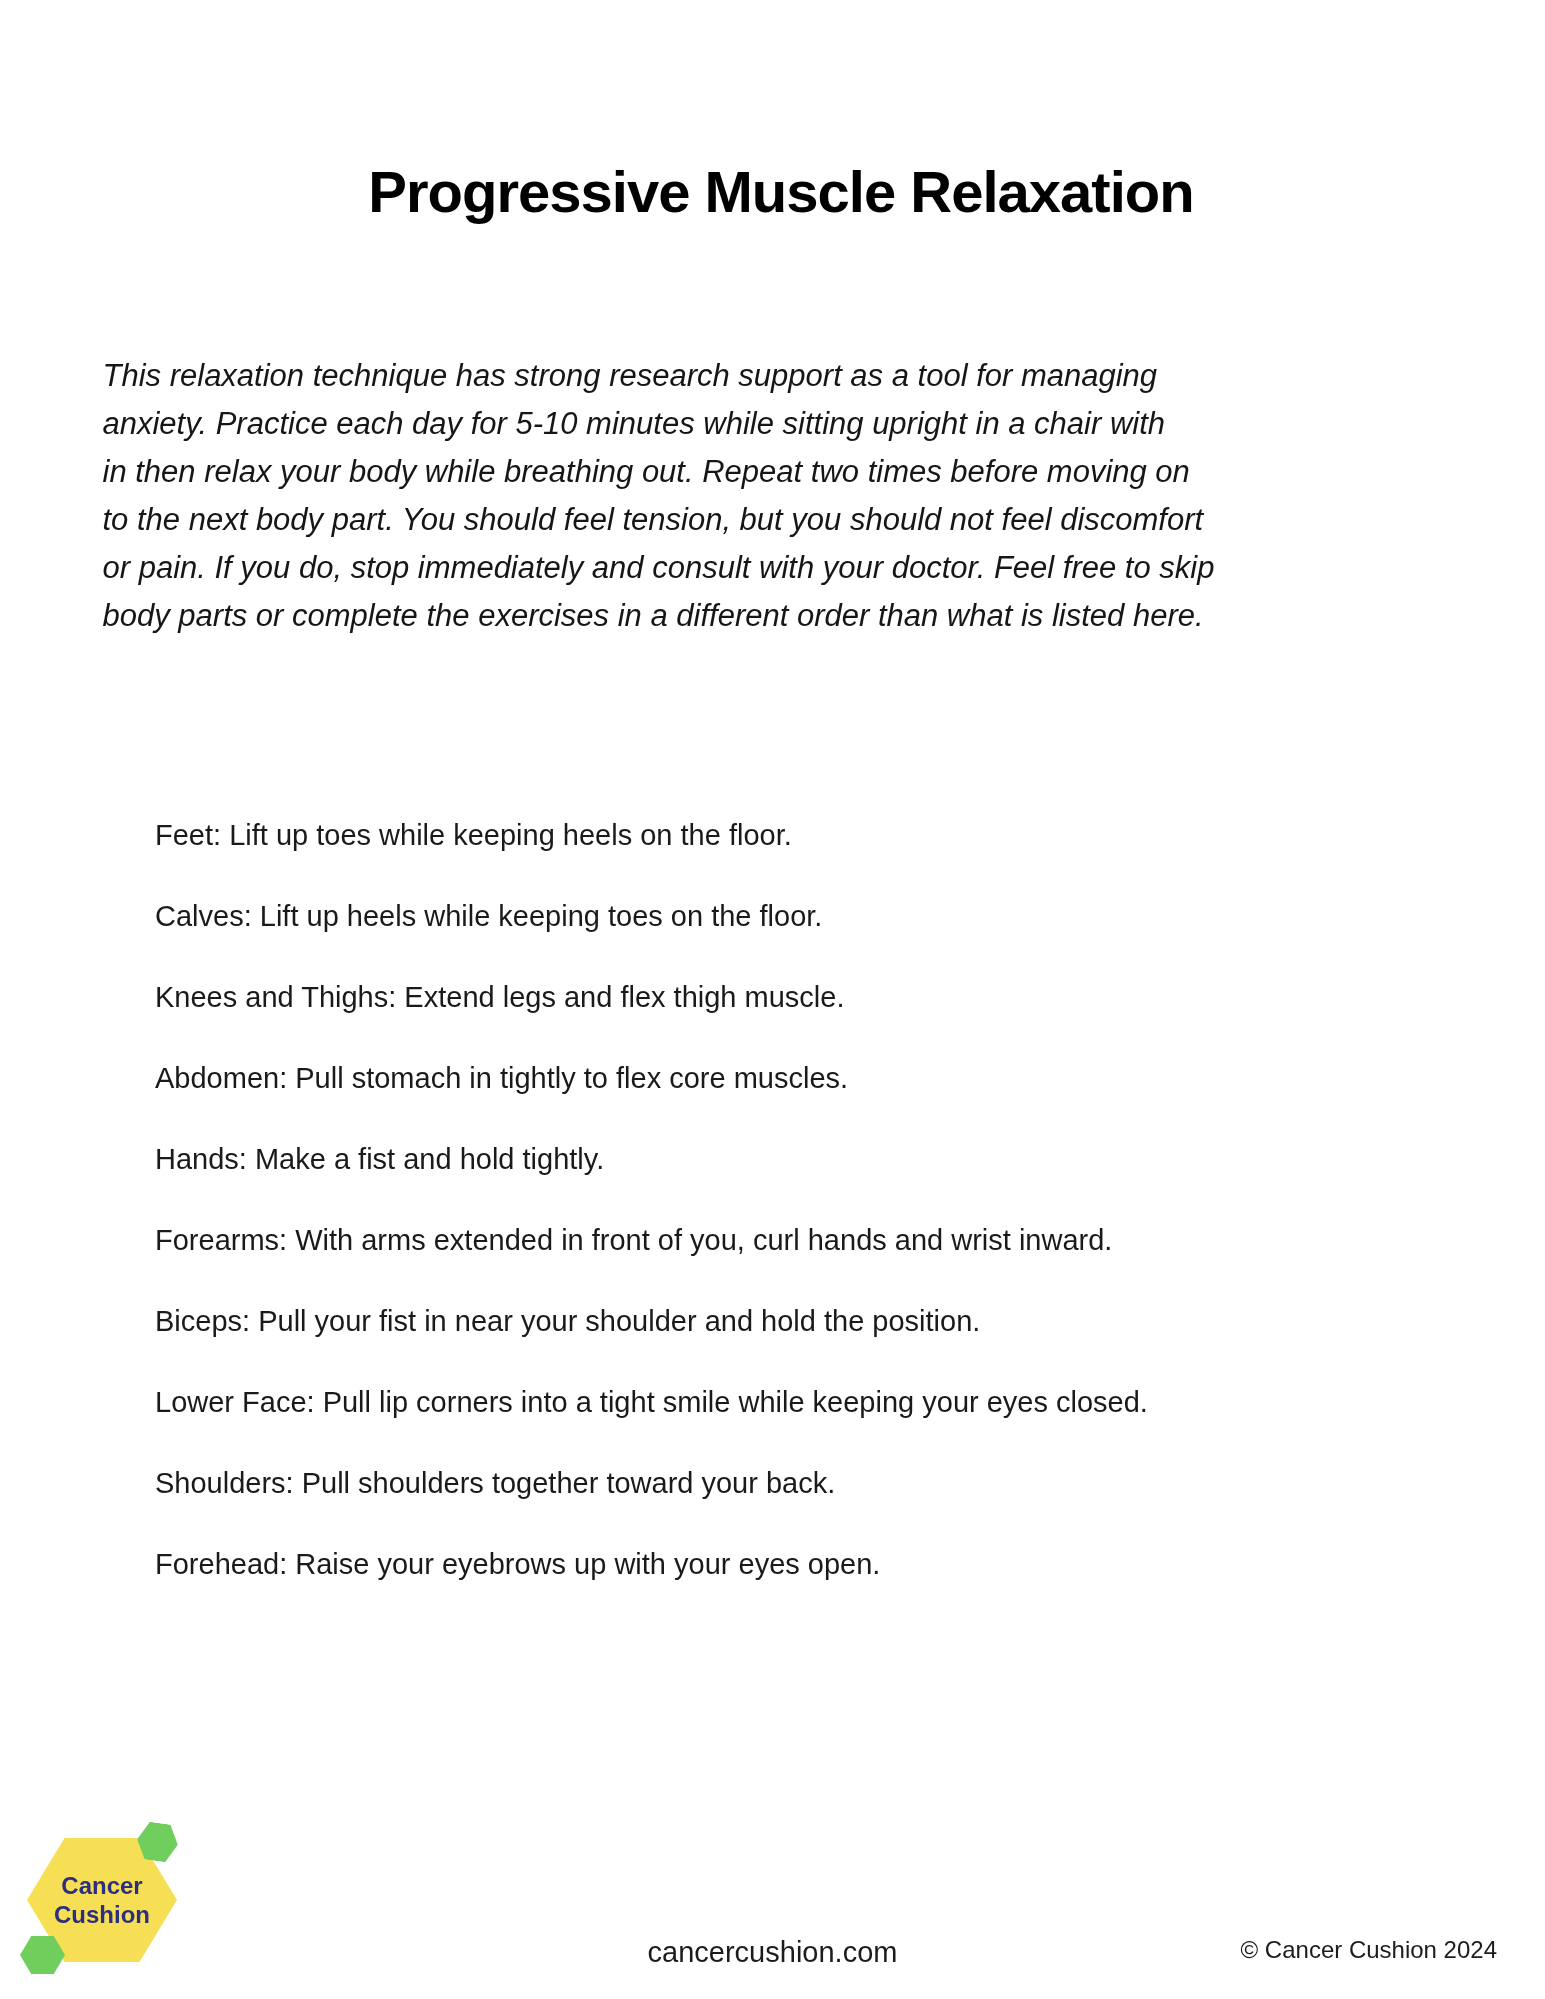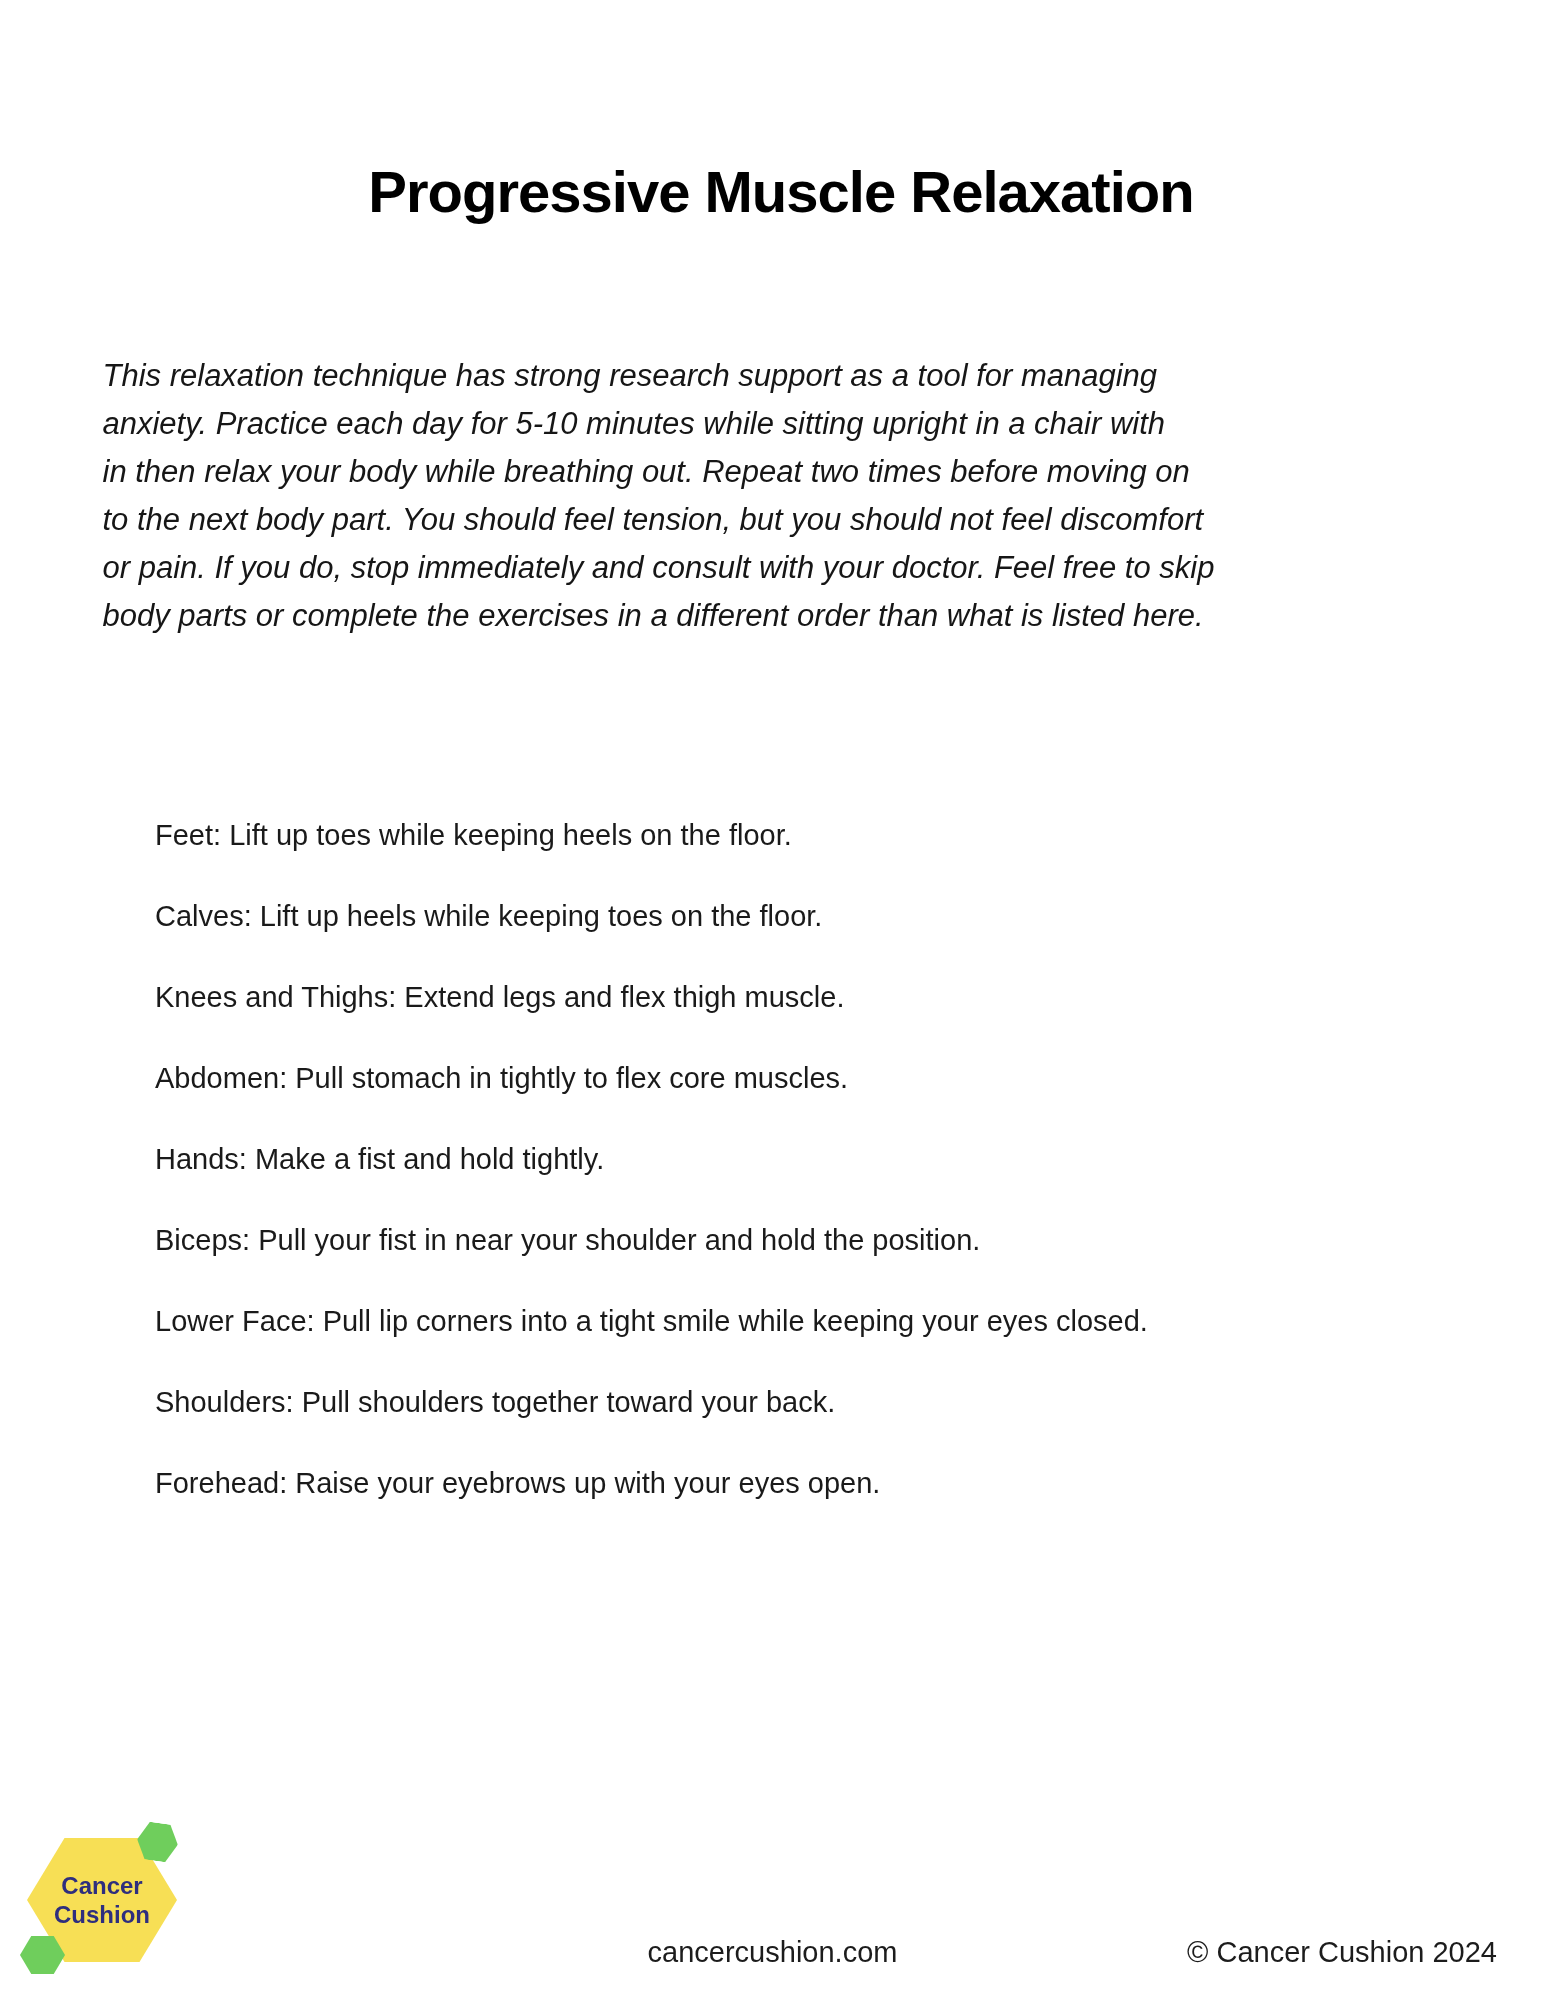--- a/index.html
+++ b/index.html
@@ -104,21 +104,21 @@
     top:1936px;
     left:0;right:0;
     text-align:center;
     font-size:29px;
     color:#1c1c1c;
   }
   .footer-copy{
     position:absolute;
     top:1936px;
     right:48px;
-    font-size:29px;
+    font-size:24px;
     color:#1c1c1c;
     text-align:right;
   }
 </style>
 </head>
 <body>
 
 <div class="page">
 
   <h1 class="title">Progressive Muscle Relaxation</h1>
@@ -131,20 +131,21 @@
       <div>or pain. If you do, stop immediately and consult with your doctor. Feel free to skip</div>
       <div>body parts or complete the exercises in a different order than what is listed here.</div>
     </div>
 
   <div class="exercise-list">
       <div>Feet: Lift up toes while keeping heels on the floor.</div>
       <div>Calves: Lift up heels while keeping toes on the floor.</div>
       <div>Knees and Thighs: Extend legs and flex thigh muscle.</div>
       <div>Abdomen: Pull stomach in tightly to flex core muscles.</div>
       <div>Hands: Make a fist and hold tightly.</div>
+      <div>Forearms: With arms extended in front of you, curl hands and wrist inward.</div>
       <div>Biceps: Pull your fist in near your shoulder and hold the position.</div>
       <div>Lower Face: Pull lip corners into a tight smile while keeping your eyes closed.</div>
       <div>Shoulders: Pull shoulders together toward your back.</div>
       <div>Forehead: Raise your eyebrows up with your eyes open.</div>
     </div>
 
   <div class="logo">
     <div class="hex hex-yellow"></div>
     <div class="hex hex-green-tr"></div>
     <div class="hex hex-green-bl"></div>

